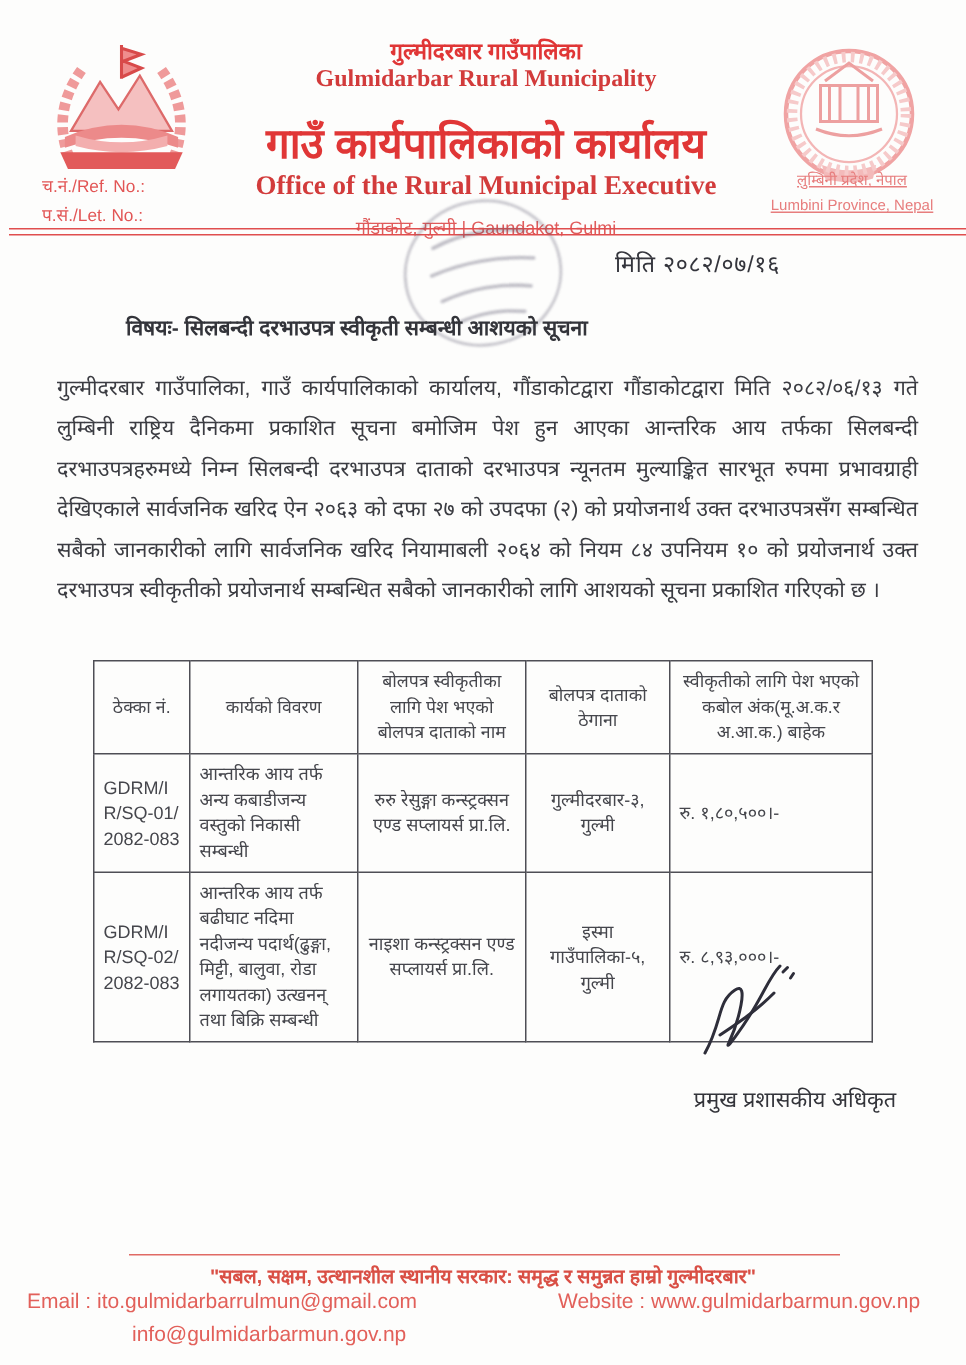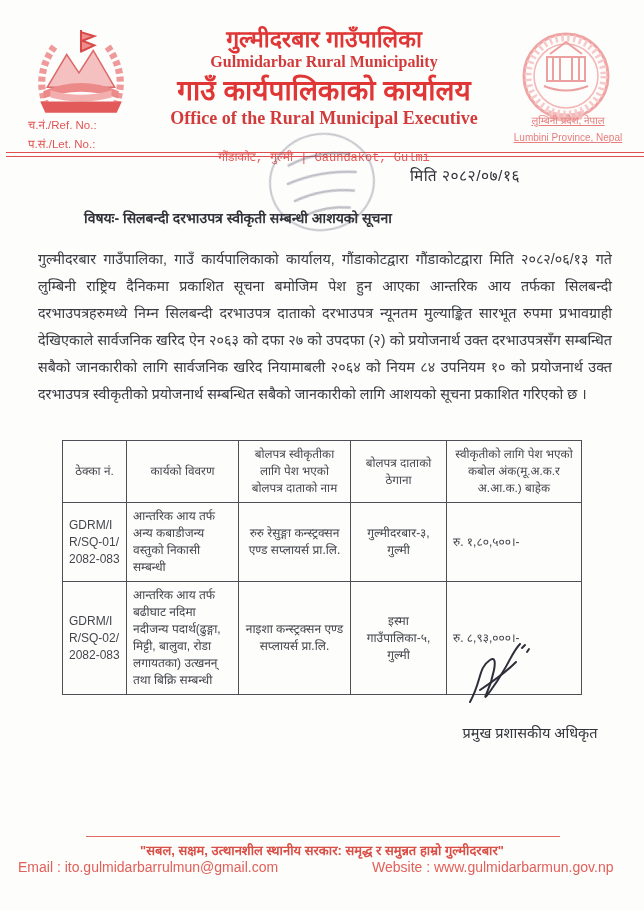--- a/index.html
+++ b/index.html
@@ -11,25 +11,25 @@
   }
   .page{
     position:relative;width:644px;height:910px;
     background:#fdfdfc;overflow:hidden;
     color:#3b3c40;
   }
   
   .emblem-left{position:absolute;left:28px;top:26px;width:106px;height:102px;}
   .emblem-right{position:absolute;left:516px;top:28px;width:100px;height:104px;}
   .head-center{position:absolute;left:128px;top:26px;width:392px;text-align:center;}
-  .t-np1{font-size:23px;font-weight:bold;color:#e03636;line-height:1.15;}
+  .t-np1{font-size:15px;font-weight:bold;color:#e03636;line-height:1.15;}
   .t-en1{font-size:16px;font-weight:bold;color:#d23b3b;font-family:"Liberation Serif","DejaVu Serif",serif;line-height:1.3;}
-  .t-np2{font-size:28px;font-weight:bold;color:#e03636;line-height:1.15;margin-top:2px;}
+  .t-np2{font-size:28px;font-weight:bold;color:#e03636;line-height:1.15;margin-top:16px;}
   .t-en2{font-size:18px;font-weight:bold;color:#d23b3b;font-family:"Liberation Serif","DejaVu Serif",serif;line-height:1.3;}
-  .t-loc{font-size:12px;color:#e05b5b;margin-top:17px;font-family:Liberation Mono, monospace;}
+  .t-loc{font-size:12px;color:#e05b5b;margin-top:7px;}
   .refs{position:absolute;left:28px;top:116px;font-size:11.5px;color:#e25555;line-height:19px;}
   .province{position:absolute;left:500px;top:112px;width:136px;text-align:center;font-size:10px;color:#e77d7d;line-height:17px;text-decoration:underline;}
   .head-rule{position:absolute;left:6px;right:0;top:152px;height:3px;
     border-top:1.4px solid #e04e4e;border-bottom:1.4px solid #e04e4e;}
   
   .stamp{position:absolute;left:262px;top:126px;width:120px;height:112px;
     opacity:.6;filter:blur(.6px);transform:rotate(-10deg);}
   
   .date-line{position:absolute;left:410px;top:164px;font-size:15.5px;color:#34353c;letter-spacing:.5px;}
   .subject{position:absolute;left:84px;top:208px;font-size:14px;font-weight:bold;color:#33343a;}
@@ -172,14 +172,15 @@
         <path d="M70 8 L73 5 M75 12 L77 9"></path>
       </g>
     </svg>
   </div>
   <div class="sig-title">प्रमुख प्रशासकीय अधिकृत</div>
 
   <div class="foot-rule"></div>
   <div class="motto">"सबल, सक्षम, उत्थानशील स्थानीय सरकार: समृद्ध र समुन्नत हाम्रो गुल्मीदरबार"</div>
   <div class="contact-left">Email : ito.gulmidarbarrulmun@gmail.com</div>
   <div class="contact-right">Website : www.gulmidarbarmun.gov.np</div>
+  <div class="contact-left2">info@gulmidarbarmun.gov.np</div>
 
 </div>
 
 </body></html>

